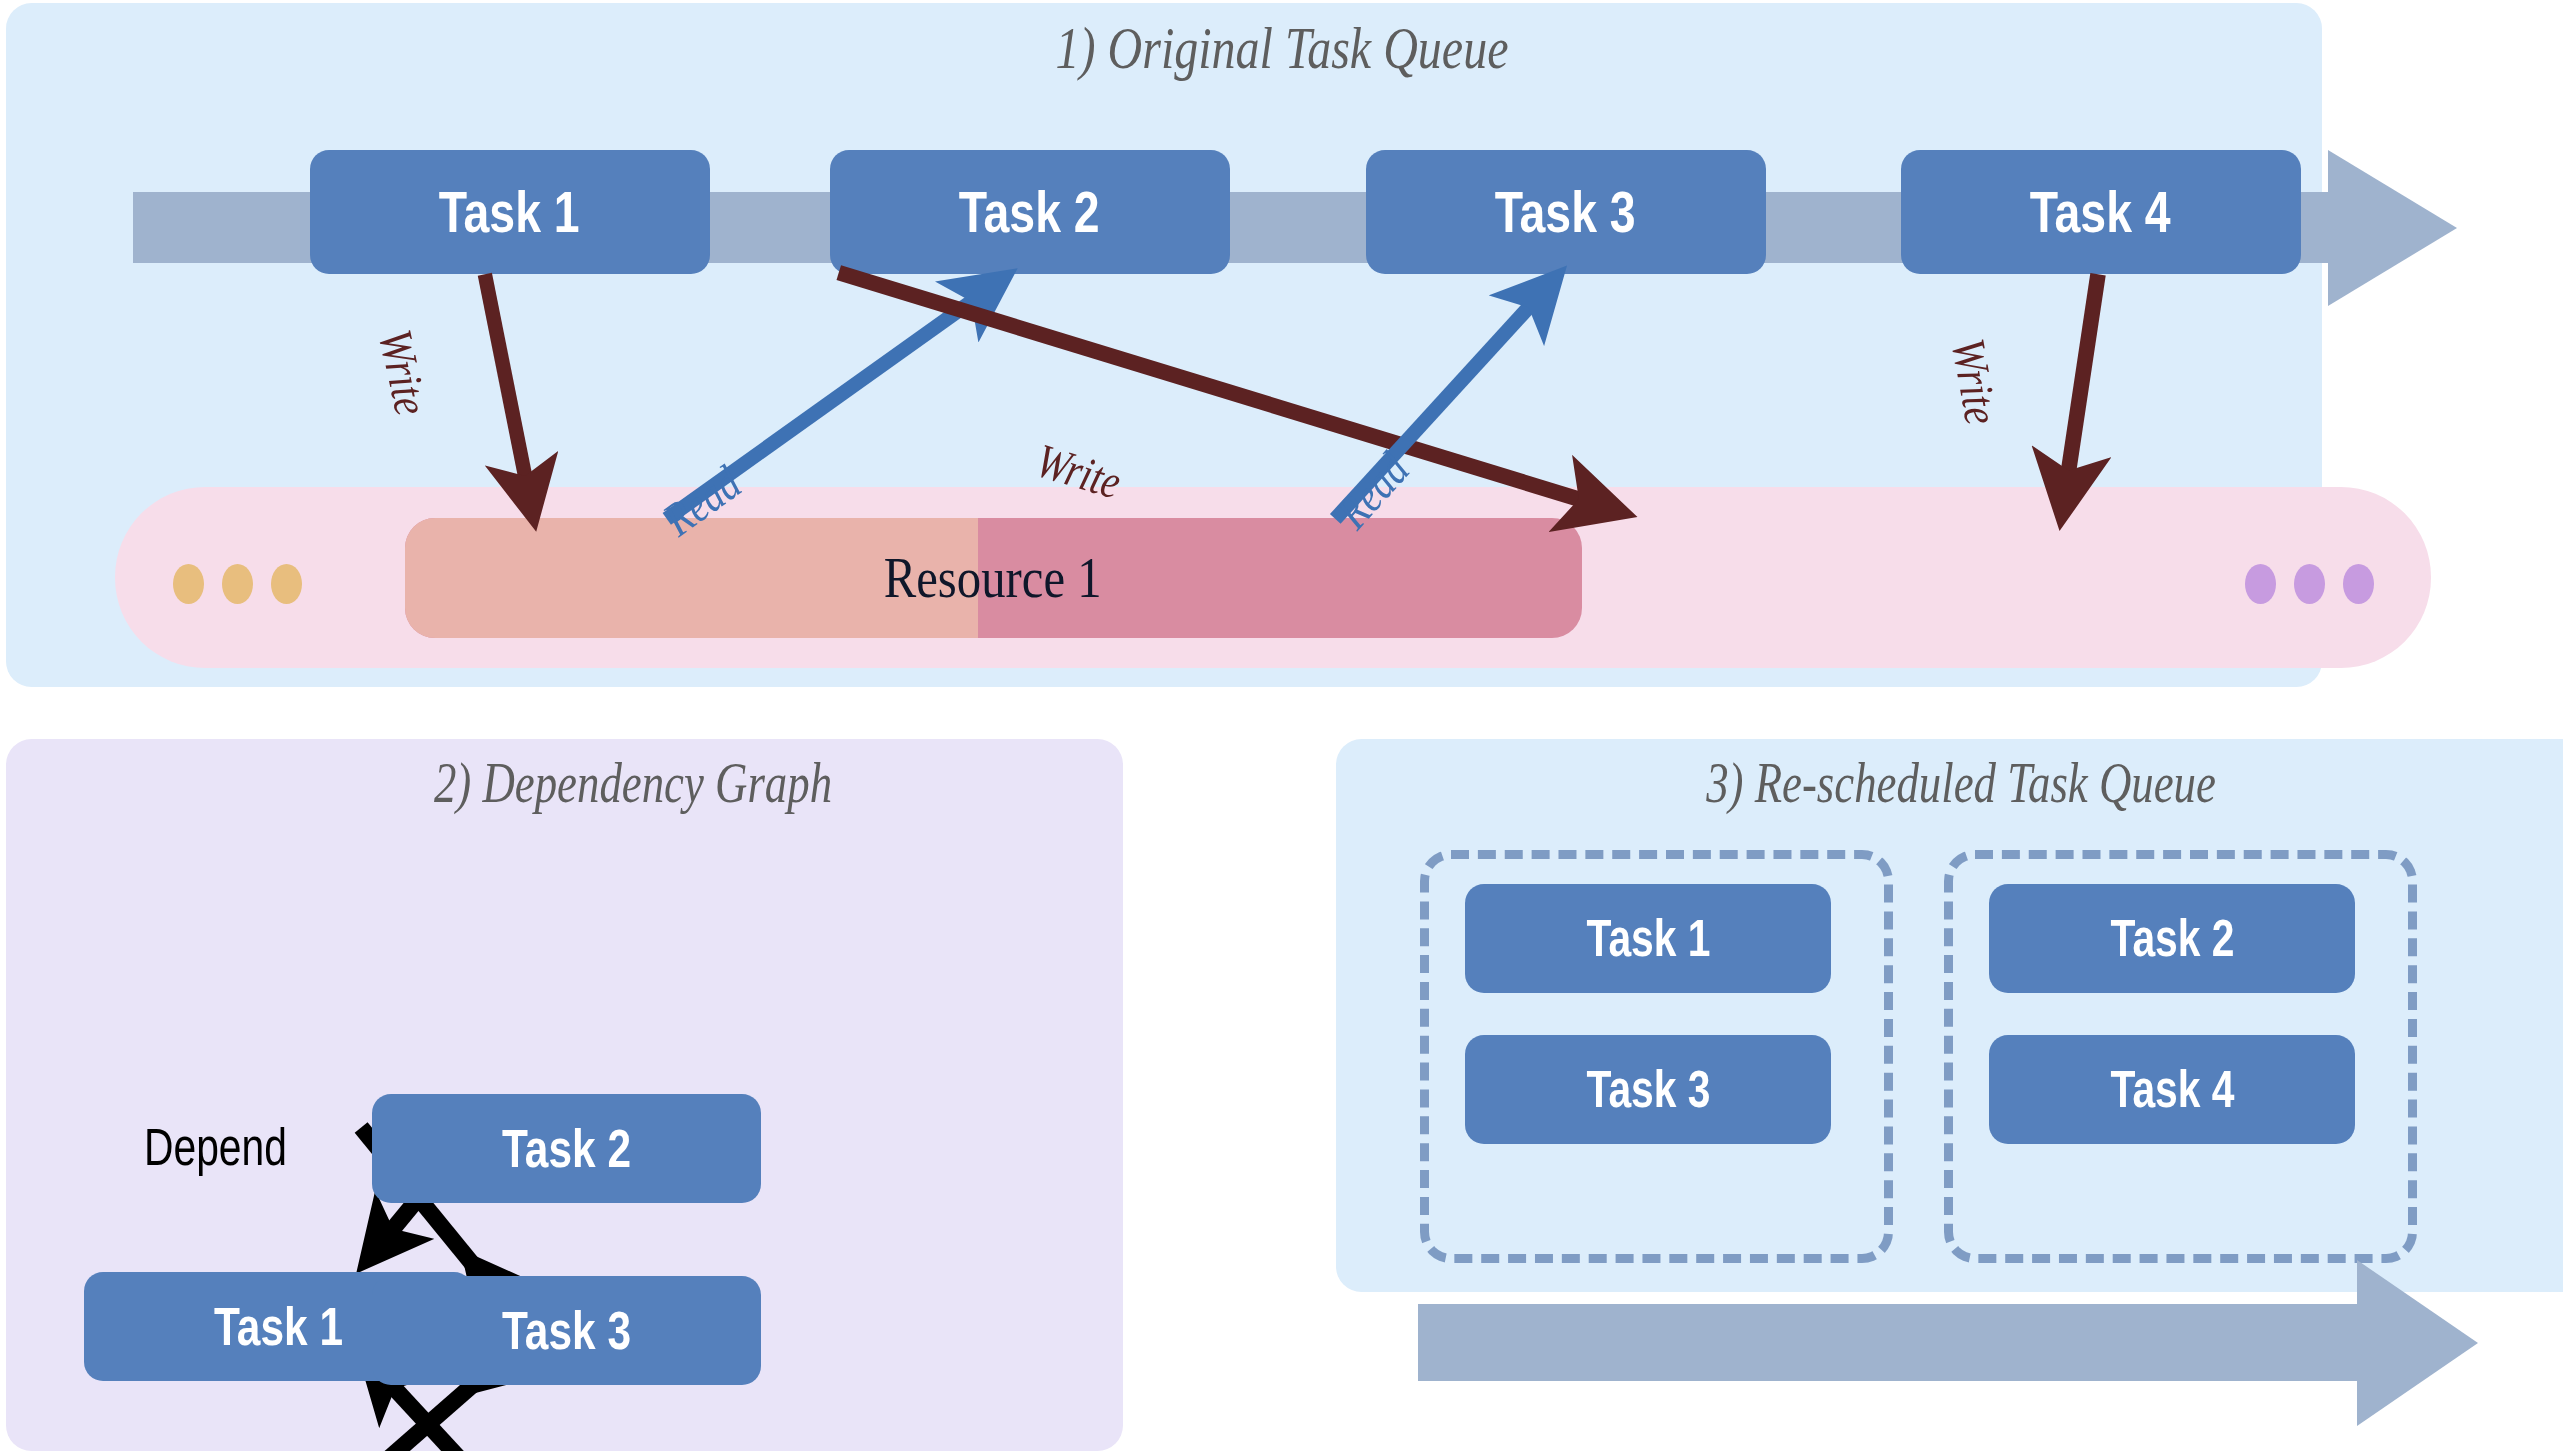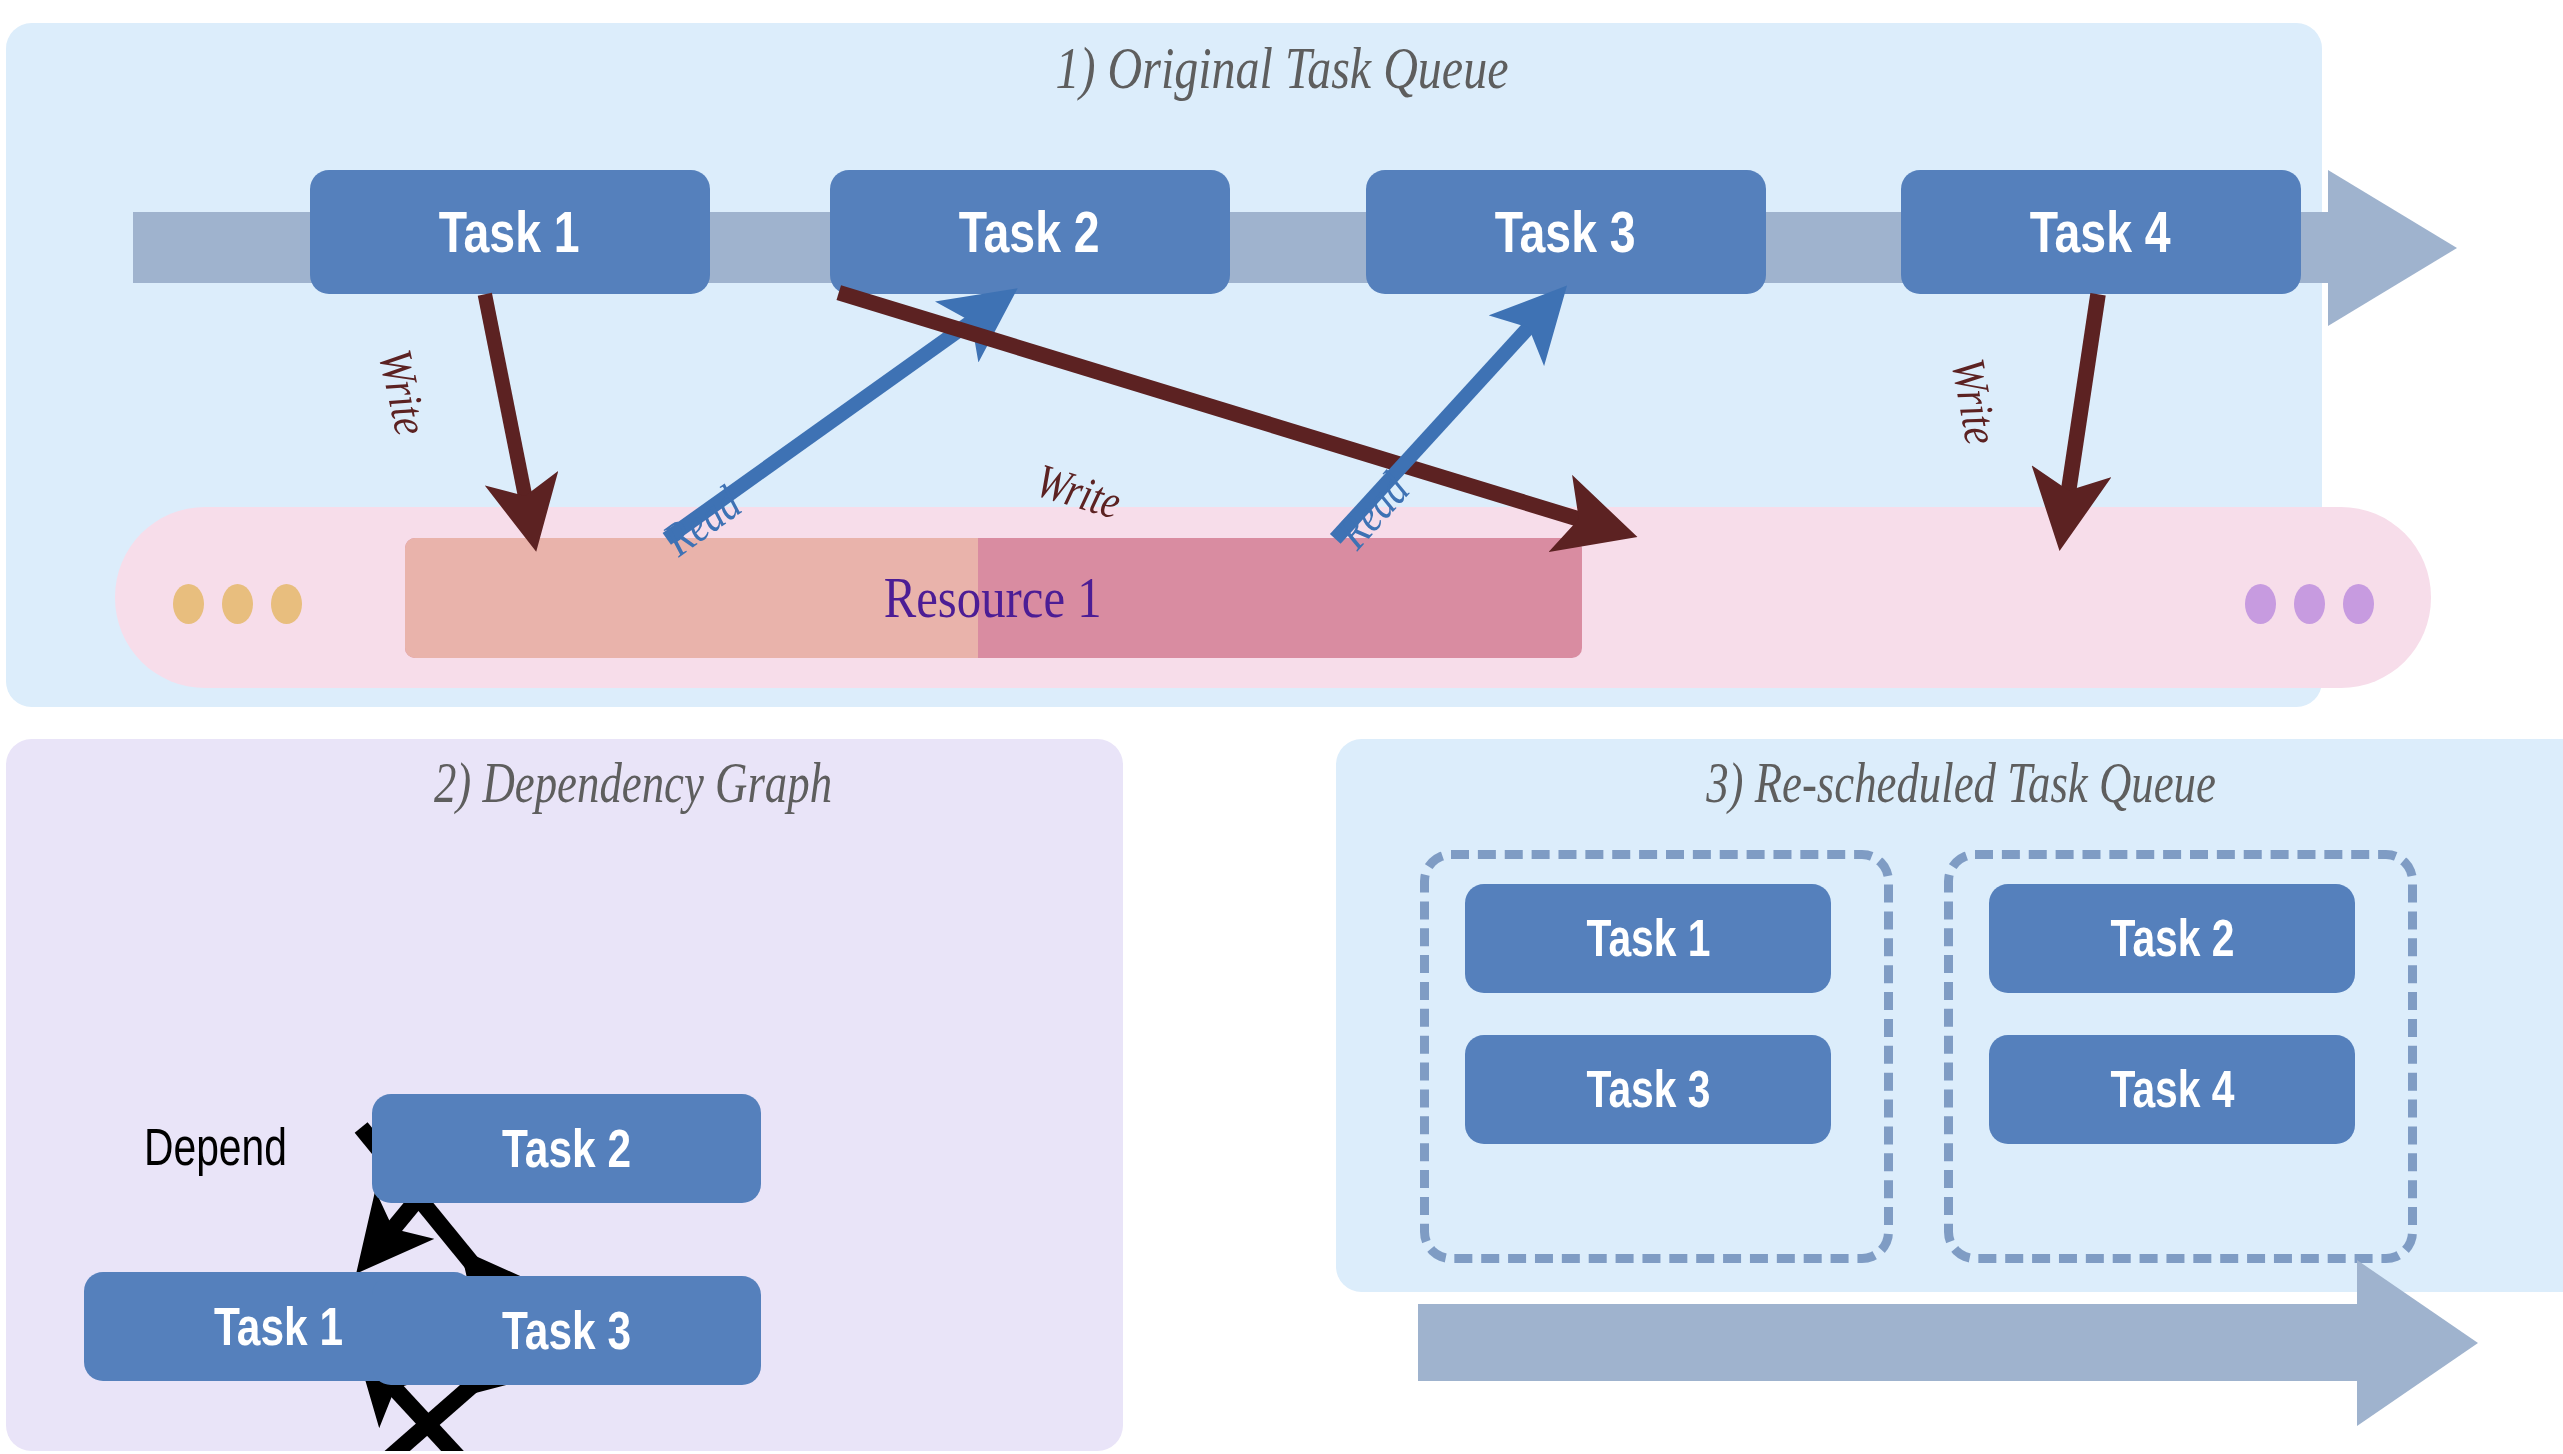--- a/index.html
+++ b/index.html
@@ -2,21 +2,21 @@
 <html style="font-size:9px"><head>
 <meta charset="utf-8">
 <style>
   html,body{margin:0;padding:0;background:#ffffff;}
   body{width:2563px;height:1454px;position:relative;overflow:hidden;
        font-family:"Liberation Sans", sans-serif;}
 
   .panel{position:absolute;border-radius:25.5px;}
 
   
-  #panel1{left:5.6px;top:2.8px;width:2316px;height:684px;background:#DCEDFB;margin-top:20px;}
+  #panel1{left:5.6px;top:2.8px;width:2316px;height:684px;background:#DCEDFB;}
 
   .panel-title{position:absolute;color:#5E5E5E;font-family:"Liberation Serif",serif;
      font-style:italic;font-weight:400;white-space:nowrap;
      transform:scaleX(.80);transform-origin:center center;}
 
   #p1title{left:0;top:11px;width:2552px;text-align:center;font-size:60px;}
 
   
   #q1-band{position:absolute;left:127px;top:189px;width:2198px;height:71px;background:#9FB3CE;}
   #q1-head{position:absolute;left:2322px;top:147px;width:0;height:0;
@@ -30,23 +30,23 @@
 
   .p1task{top:147px;width:400px;height:124px;font-size:58px;}
   #p1t1{left:304px;}
   #p1t2{left:824px;}
   #p1t3{left:1360px;}
   #p1t4{left:1895px;}
 
   
   #res-container{position:absolute;left:109px;top:484px;width:2316px;height:181px;
      background:#F7DDEA;border-radius:90px;}
-  .res-pill{position:absolute;top:515px;height:120px;border-radius:10px;
+  .res-pill{position:absolute;top:515px;height:120px;border-radius:30px;
      display:flex;align-items:center;justify-content:center;
-     color:#4c1d95;font-family:"Liberation Serif",serif;}
+     color:#0f172a;font-family:"Liberation Serif",serif;}
   .res-pill span{transform:scaleX(.84);transform-origin:center;white-space:nowrap;display:block;}
   #res1{left:399px;width:1177px;background:#D98CA1;overflow:hidden;font-size:58px;}
   #res1 .half-l{position:absolute;left:0;top:0;width:573px;height:100%;background:#E9B3AB;}
   #res1 span{position:relative;z-index:2;}
   #res2{left:1638px;width:527px;background:#CE9CC0;font-size:58px;}
 
   .dots{position:absolute;top:561px;display:flex;gap:18px;}
   .dots i{display:block;width:31px;height:40px;border-radius:50%;}
   #dots-left{left:167px;}
   #dots-left i{background:#E8BE7E;}

